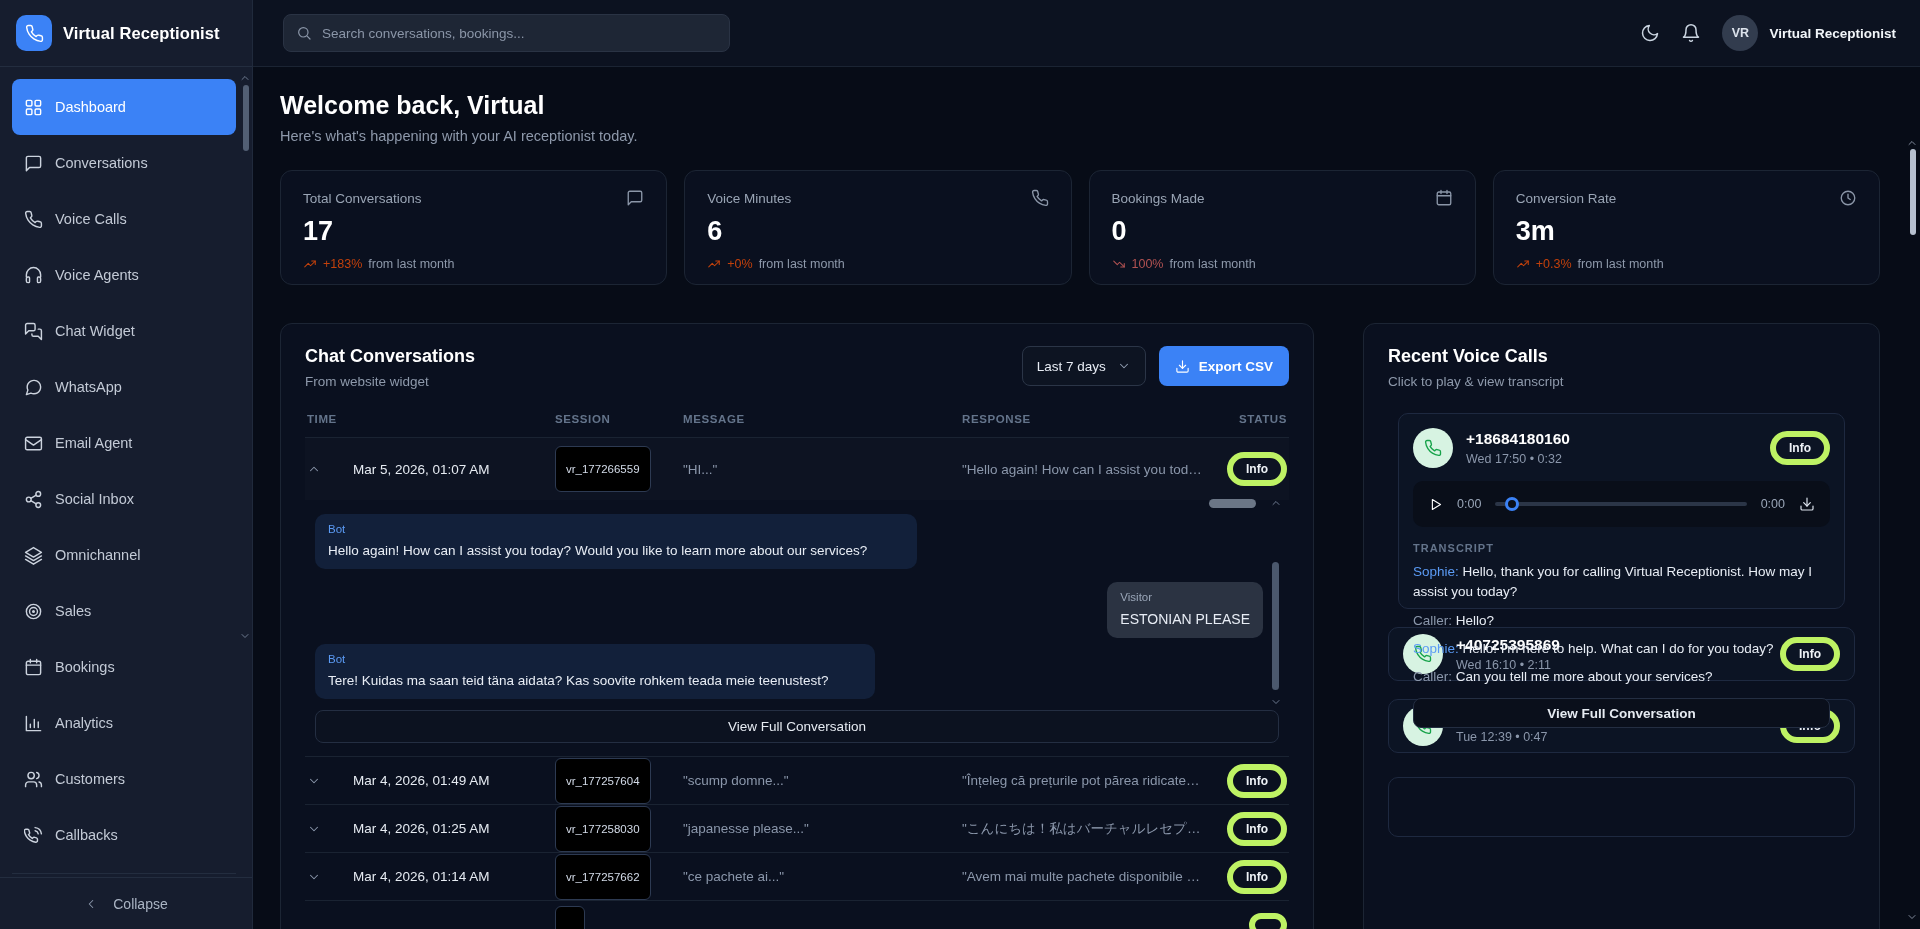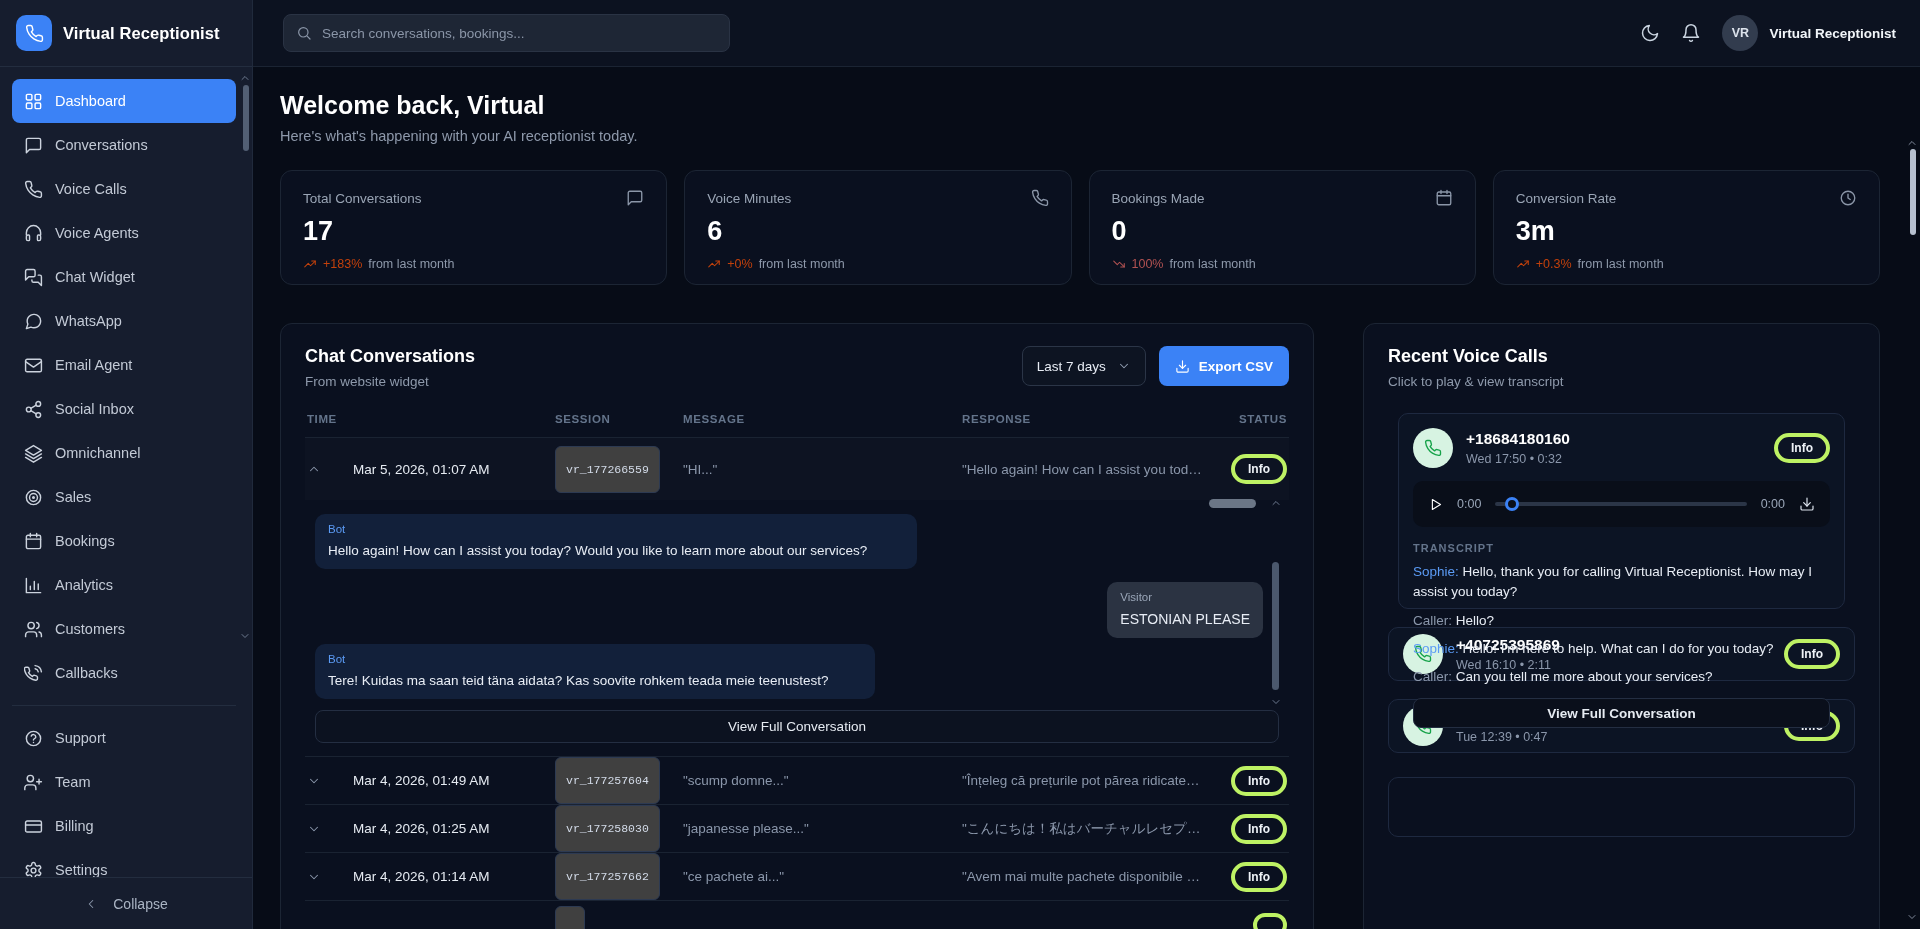--- a/index.html
+++ b/index.html
@@ -13,21 +13,21 @@
   
   .sidebar{width:253px;min-width:253px;background:#161d2e;border-right:1px solid #202a3c;
            display:flex;flex-direction:column;position:relative}
   .sidebar-header{height:67px;min-height:67px;display:flex;align-items:center;gap:11px;
                   padding:0 16px;border-bottom:1px solid #232d3f}
   .logo{width:36px;height:36px;border-radius:10px;background:#3b82f6;display:flex;
         align-items:center;justify-content:center;color:#fff}
   .logo .icon{width:19px;height:19px}
   .brand{font-size:16.5px;font-weight:700;color:#fff;letter-spacing:.1px}
   .sidebar-nav{flex:1;padding:12px 16px 6px 12px;overflow:hidden}
-  .nav-item{display:flex;align-items:center;gap:12px;height:44px;padding:0 12px;border-radius:8px;
+  .nav-item{display:flex;align-items:center;gap:12px;height:56px;padding:0 12px;border-radius:8px;
             color:#c3cad6;font-size:14.5px;font-weight:500;cursor:pointer}
   .nav-item .icon{width:19px;height:19px;flex:none;color:#ccd3de}
   .nav-item.active{background:#3b82f6;color:#fff}
   .nav-item.active .icon{color:#fff}
   .nav-divider{height:1px;background:#232d3f;margin:10px 0}
   .sb-ar{position:absolute;width:12px;height:12px;color:#76839a;right:1px}
   .sb-ar.up{top:72px}.sb-ar.down{top:630px}
   .sb-thumb{position:absolute;right:3px;top:85px;width:6px;height:66px;border-radius:3px;background:#525f74}
   .sidebar-footer{border-top:1px solid #232d3f;height:52px;min-height:52px;display:flex;
                   align-items:center;justify-content:center}
@@ -85,25 +85,25 @@
   .table{margin-top:24px}
   .thead{display:grid;grid-template-columns:248px 128px 279px 1fr 70px;font-size:11.5px;font-weight:700;
          letter-spacing:.6px;color:#64748b;padding:0 2px 12px 2px;border-bottom:1px solid #1a2332}
   .th-status{text-align:right}
   .trow{display:grid;grid-template-columns:248px 128px 279px 1fr 70px;align-items:center;height:48px;
         padding:0 2px;font-size:13.5px}
   .trow.r{border-top:1px solid #1a2332}
   .trow.first{height:62px;border-top:0;background:rgba(255,255,255,.015)}
   .cell-time{display:flex;align-items:center;gap:32px;color:#e6ebf2}
   .row-caret{width:14px;height:14px;color:#8b97ab;cursor:pointer;flex:none}
-  .chip{display:inline-block;font-family:Liberation Mono, monospace;font-size:11.5px;
-        color:#d3dbe8;background:#404040;border:1px solid #2d3a52;border-radius:6px;padding:16px 10px;min-height:24px;min-width:30px}
+  .chip{display:inline-block;font-family:Liberation Sans, sans-serif;font-size:11.5px;
+        color:#d3dbe8;background:#000000;border:1px solid #2d3a52;border-radius:6px;padding:16px 10px;min-height:24px;min-width:30px}
   .cell-msg,.cell-resp{color:#8b97ab;overflow:hidden;white-space:nowrap;text-overflow:ellipsis;padding-right:14px}
   .cell-status{display:flex;justify-content:flex-end}
-  .pill{border:4px solid #bef264;border-radius:999px;padding:4px 13px;font-size:12px;font-weight:700;
+  .pill{border:6px solid #bef264;border-radius:999px;padding:4px 13px;font-size:12px;font-weight:700;
         color:#eef2f7;cursor:pointer;min-height:24px;min-width:30px}
 
   
   .expanded{position:relative;margin:4px 10px 0 10px;height:196px}
   .bubble{border-radius:10px;padding:9px 13px;position:absolute}
   .b-label{font-size:11.5px;margin-bottom:7px}
   .b-text{font-size:13.5px;color:#e8edf5;line-height:1.35}
   .bubble.bot{background:#12203a;left:0}
   .bubble.bot .b-label{color:#5b9bf5}
   .bubble.visitor{background:#2b3342;right:16px;text-align:left}

